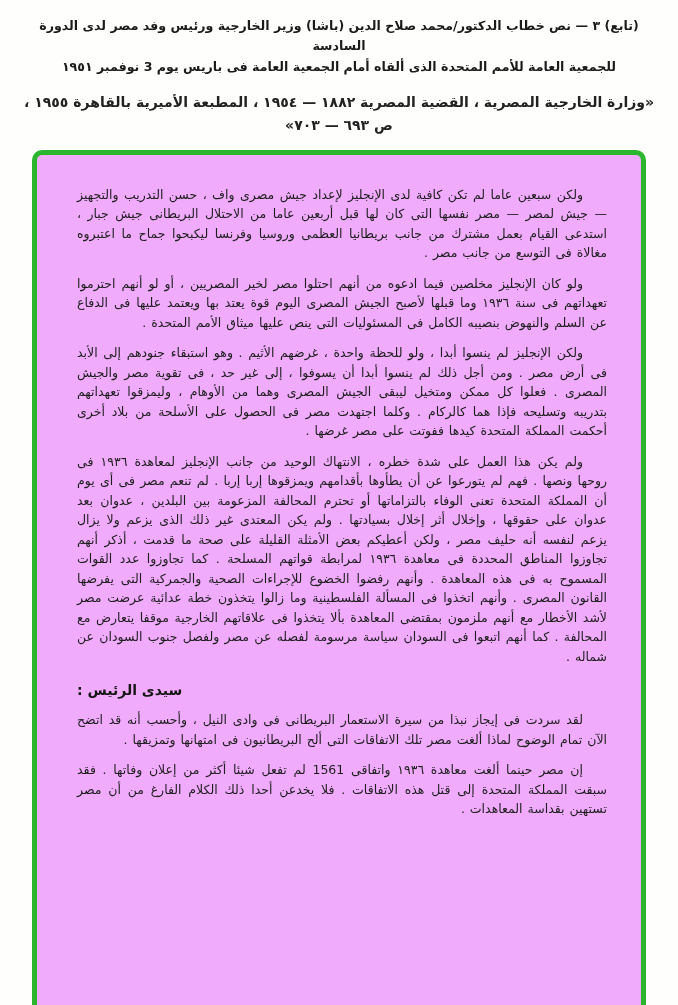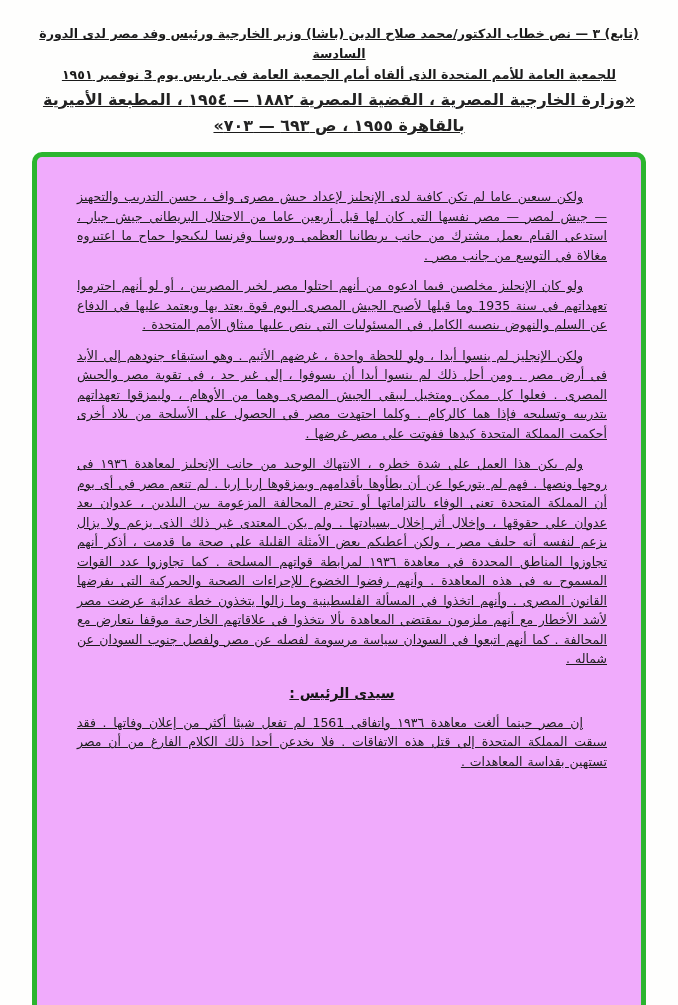--- a/index.html
+++ b/index.html
@@ -12,39 +12,38 @@
     height: 1005px;
     font-family: "DejaVu Sans", sans-serif;
     color: #1b1b1b;
     overflow: hidden;
   }
   .page {
     width: 678px;
     height: 1005px;
     background: #fefefd;
     box-sizing: border-box;
-    padding-top: 24px;
-    text-decoration: underline;
+    padding-top: 16px;
   }
   .doc-header {
     direction: rtl;
     text-align: center;
     font-weight: bold;
     padding: 0 18px;
     margin-bottom: 14px;
   }
   .doc-header .h-line {
     font-size: 12.6px;
     line-height: 1.62;
     letter-spacing: 0;
   }
   .doc-header .h-cite {
-    font-size: 16px;
+    font-size: 14px;
     line-height: 1.6;
-    margin-top: 2px;
+    margin-top: 14px;
     color: #222;
   }
   .body-frame {
     box-sizing: border-box;
     width: 614px;
     min-height: 888px;
     margin: 0 auto;
     border: 5px solid #2cb52f;
     border-radius: 10px;
     background: #f0abfc;
@@ -58,42 +57,43 @@
     margin: 0 0 11px 0;
     text-indent: 24px;
     word-spacing: 1px;
     color: #1d1d1d;
   }
   .body-frame p:last-child {
     margin-bottom: 0;
   }
   .subheading {
     direction: rtl;
-    text-align: center;
+    text-align: left;
     font-weight: bold;
     font-size: 14px;
     margin: 16px 0 12px 0;
     color: #161616;
   }
 </style>
 </head>
 <body>
 
 <div class="page">
 
   <header class="doc-header">
     <div class="h-line">(تابع) ٣ — نص خطاب الدكتور/محمد صلاح الدين (باشا) وزير الخارجية ورئيس وفد مصر لدى الدورة السادسة</div>
     <div class="h-line">للجمعية العامة للأمم المتحدة الذى ألقاه أمام الجمعية العامة فى باريس يوم 3 نوفمبر ١٩٥١</div>
     <div class="h-cite">«وزارة الخارجية المصرية ، القضية المصرية ١٨٨٢ — ١٩٥٤ ، المطبعة الأميرية بالقاهرة ١٩٥٥ ، ص ٦٩٣ — ٧٠٣»</div>
   </header>
 
   <main class="body-frame">
     <p>ولكن سبعين عاما لم تكن كافية لدى الإنجليز لإعداد جيش مصرى واف ، حسن التدريب والتجهيز — جيش لمصر — مصر نفسها التى كان لها قبل أربعين عاما من الاحتلال البريطانى جيش جبار ، استدعى القيام بعمل مشترك من جانب بريطانيا العظمى وروسيا وفرنسا ليكبحوا جماح ما اعتبروه مغالاة فى التوسع من جانب مصر .</p>
-    <p>ولو كان الإنجليز مخلصين فيما ادعوه من أنهم احتلوا مصر لخير المصريين ، أو لو أنهم احترموا تعهداتهم فى سنة 1935 وما قبلها لأصبح الجيش المصرى اليوم قوة يعتد بها ويعتمد عليها فى الدفاع عن السلم والنهوض بنصيبه الكامل فى المسئوليات التى ينص عليها ميثاق الأمم المتحدة .</p>
+    <p>ولو كان الإنجليز مخلصين فيما ادعوه من أنهم احتلوا مصر لخير المصريين ، أو لو أنهم احترموا تعهداتهم فى سنة ١٩٣٦ وما قبلها لأصبح الجيش المصرى اليوم قوة يعتد بها ويعتمد عليها فى الدفاع عن السلم والنهوض بنصيبه الكامل فى المسئوليات التى ينص عليها ميثاق الأمم المتحدة .</p>
     <p>ولكن الإنجليز لم ينسوا أبدا ، ولو للحظة واحدة ، غرضهم الأثيم . وهو استبقاء جنودهم إلى الأبد فى أرض مصر . ومن أجل ذلك لم ينسوا أبدا أن يسوفوا ، إلى غير حد ، فى تقوية مصر والجيش المصرى . فعلوا كل ممكن ومتخيل ليبقى الجيش المصرى وهما من الأوهام ، وليمزقوا تعهداتهم بتدريبه وتسليحه فإذا هما كالركام . وكلما اجتهدت مصر فى الحصول على الأسلحة من بلاد أخرى أحكمت المملكة المتحدة كيدها ففوتت على مصر غرضها .</p>
     <p>ولم يكن هذا العمل على شدة خطره ، الانتهاك الوحيد من جانب الإنجليز لمعاهدة ١٩٣٦ فى روحها ونصها . فهم لم يتورعوا عن أن يطأوها بأقدامهم ويمزقوها إربا إربا . لم تنعم مصر فى أى يوم أن المملكة المتحدة تعنى الوفاء بالتزاماتها أو تحترم المحالفة المزعومة بين البلدين ، عدوان بعد عدوان على حقوقها ، وإخلال أثر إخلال بسيادتها . ولم يكن المعتدى غير ذلك الذى يزعم ولا يزال يزعم لنفسه أنه حليف مصر ، ولكن أعطيكم بعض الأمثلة القليلة على صحة ما قدمت ، أذكر أنهم تجاوزوا المناطق المحددة فى معاهدة ١٩٣٦ لمرابطة قواتهم المسلحة . كما تجاوزوا عدد القوات المسموح به فى هذه المعاهدة . وأنهم رفضوا الخضوع للإجراءات الصحية والجمركية التى يفرضها القانون المصرى . وأنهم اتخذوا فى المسألة الفلسطينية وما زالوا يتخذون خطة عدائية عرضت مصر لأشد الأخطار مع أنهم ملزمون بمقتضى المعاهدة بألا يتخذوا فى علاقاتهم الخارجية موقفا يتعارض مع المحالفة . كما أنهم اتبعوا فى السودان سياسة مرسومة لفصله عن مصر ولفصل جنوب السودان عن شماله .</p>
 
     <div class="subheading">سيدى الرئيس :</div>
 
+    <p>لقد سردت فى إيجاز نبذا من سيرة الاستعمار البريطانى فى وادى النيل ، وأحسب أنه قد اتضح الآن تمام الوضوح لماذا ألغت مصر تلك الاتفاقات التى ألح البريطانيون فى امتهانها وتمزيقها .</p>
     <p>إن مصر حينما ألغت معاهدة ١٩٣٦ واتفاقى 1561 لم تفعل شيئا أكثر من إعلان وفاتها . فقد سبقت المملكة المتحدة إلى قتل هذه الاتفاقات . فلا يخدعن أحدا ذلك الكلام الفارغ من أن مصر تستهين بقداسة المعاهدات .</p>
   </main>
 
 </div>
 
 </body></html>

